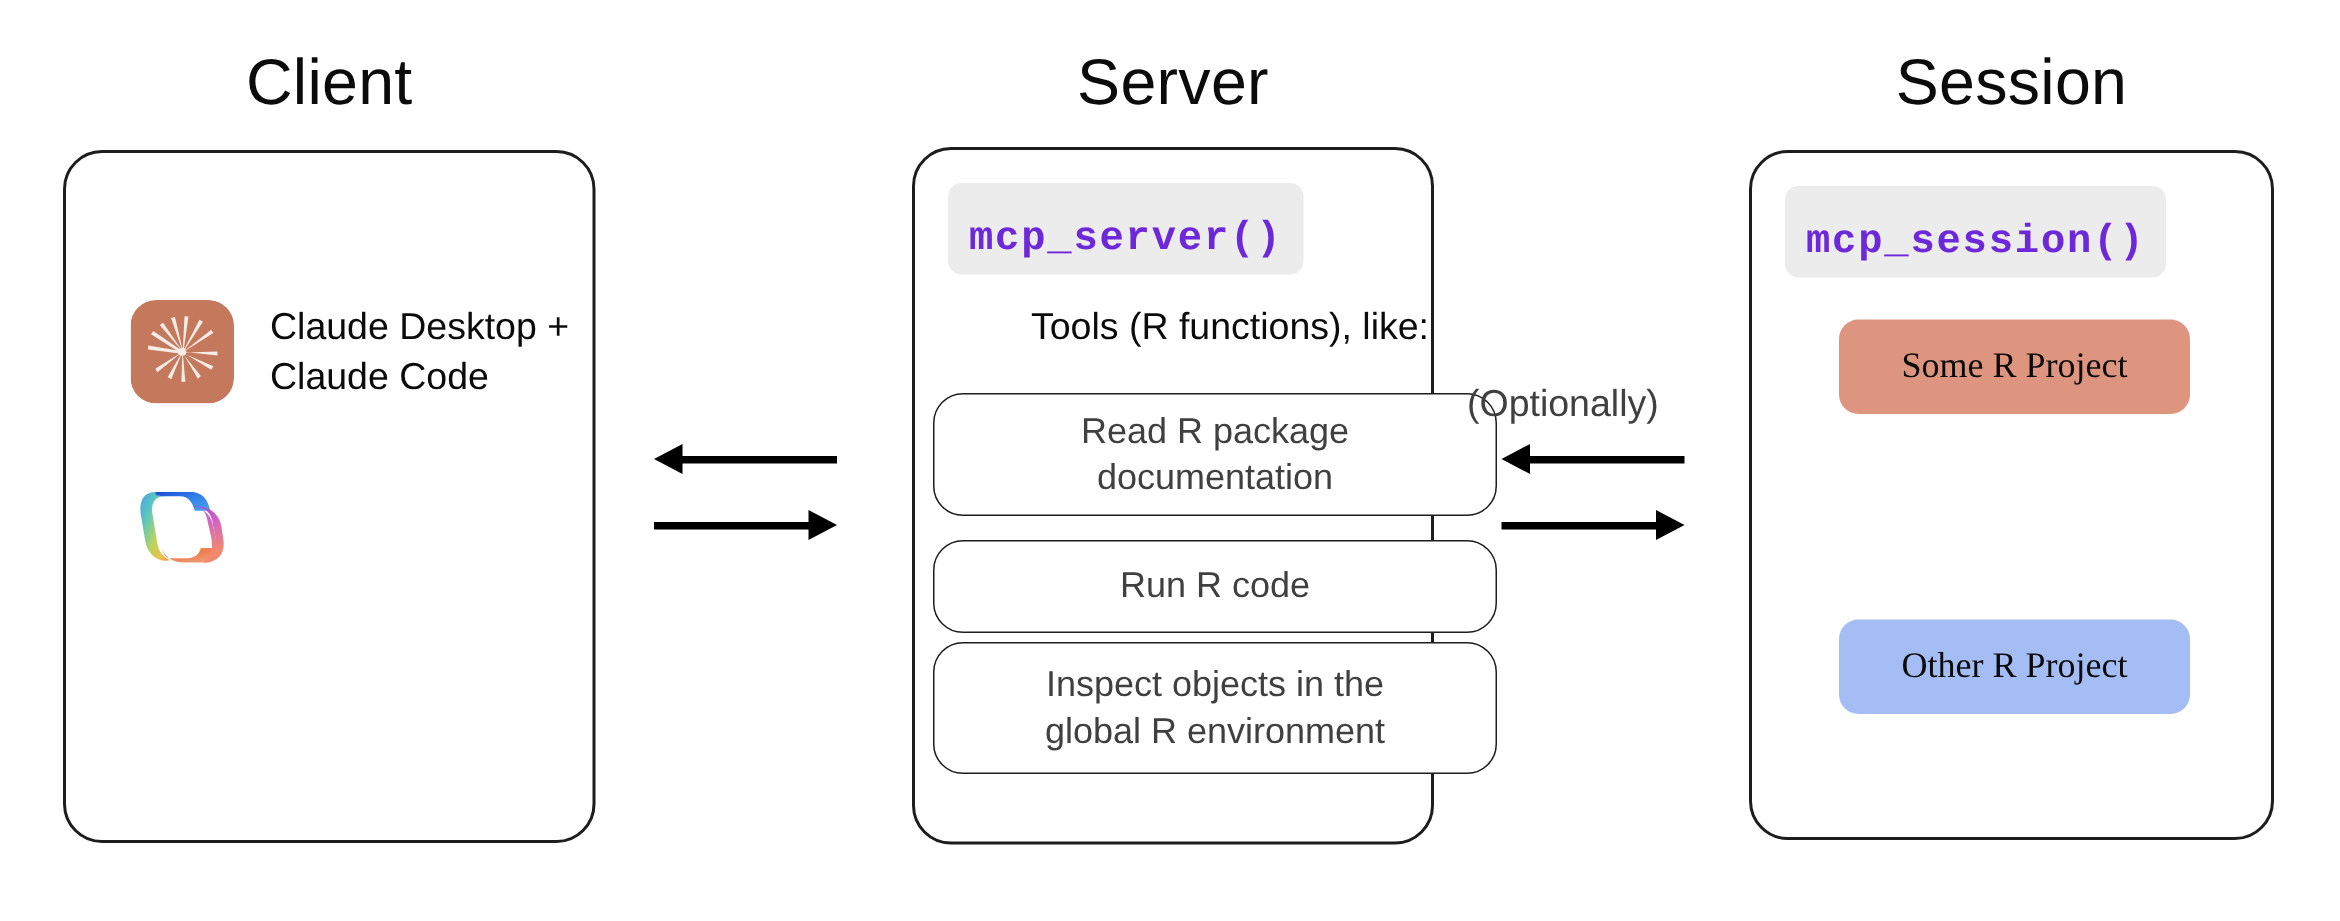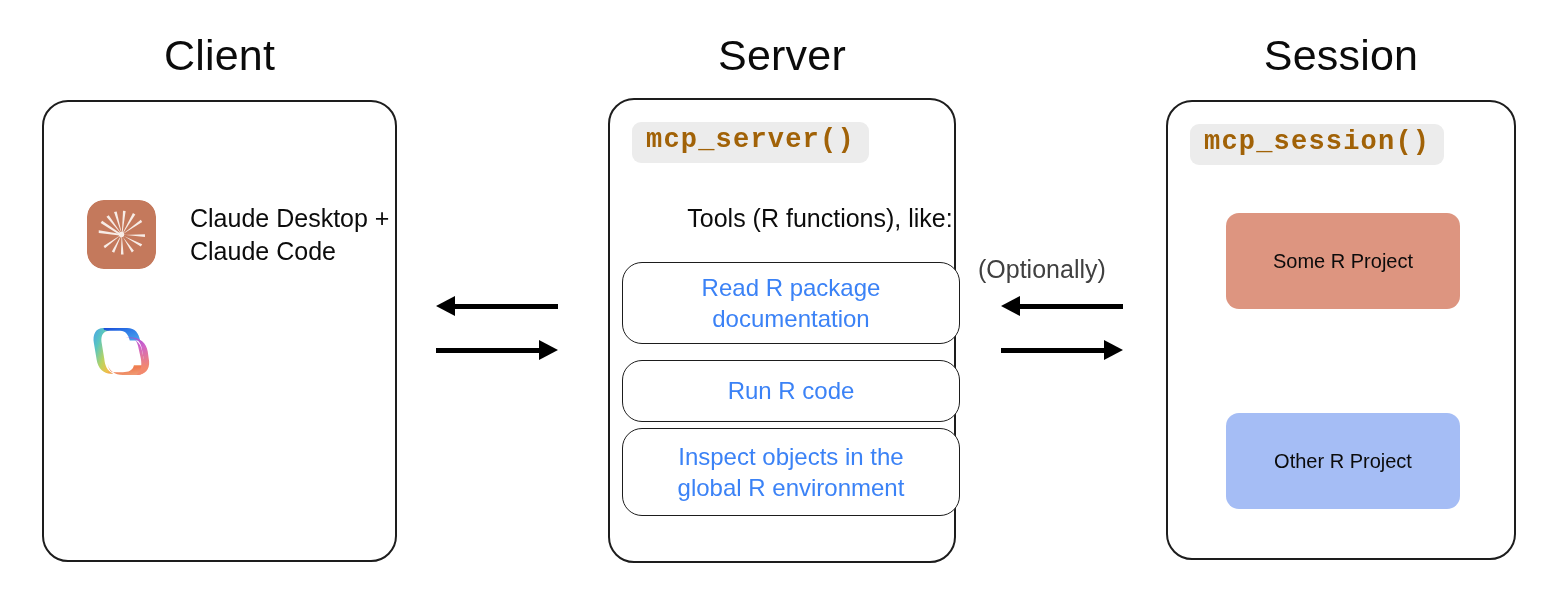--- a/index.html
+++ b/index.html
@@ -43,38 +43,38 @@
   }
   #panel-client  { left: 42px;   top: 100px; width: 355px; height: 462px; }
   #panel-server  { left: 608px;  top: 98px;  width: 348px; height: 465px; }
   #panel-session { left: 1166px; top: 100px; width: 350px; height: 460px; }
 
   
   .code-chip {
     position: absolute;
     background: #ececec;
     border-radius: 9px;
-    color: #a16207;
+    color: #6d28d9;
     font-family: "Liberation Mono", "DejaVu Sans Mono", monospace;
     font-size: 27px;
     font-weight: 700;
     letter-spacing: 1.2px;
-    padding: 4px 14px 9px 14px;
+    padding: 24px 14px 9px 14px;
     white-space: nowrap;
     line-height: 1.05;
   }
   #chip-server  { left: 22px; top: 22px; }
   #chip-session { left: 22px; top: 22px; }
 
   
   .client-row {
     position: absolute;
     display: flex;
     align-items: center;
-    gap: 34px;
+    gap: 24px;
   }
   #client-row-0 { left: 43px; top: 98px; }
   #client-row-1 { left: 43px; top: 215px; }
   #client-row-2 { left: 43px; top: 318px; }
 
   .app-icon {
     width: 69px;
     height: 69px;
     flex: 0 0 69px;
     border-radius: 17px;
@@ -107,52 +107,53 @@
     top: 104px;
     width: 100%;
     text-align: center;
     font-size: 25px;
     color: #0b0b0b;
     padding-left: 38px;
   }
   .tool-box {
     position: absolute;
     left: 12px;
-    width: 338px;
+    width: 376px;
     box-sizing: border-box;
     border: 1.8px solid #1d1d1d;
     border-radius: 20px;
     background: #ffffff;
     display: flex;
     align-items: center;
     justify-content: center;
     text-align: center;
     font-size: 24px;
     line-height: 1.3;
-    color: #3b82f6;
+    color: #404040;
     padding: 16px 10px;
     white-space: pre-line;
   }
   #tool-0 { top: 162px; height: 82px; }
   #tool-1 { top: 260px; height: 62px; }
   #tool-2 { top: 328px; height: 88px; }
 
   
   .project-box {
     position: absolute;
     left: 58px;
     width: 234px;
-    height: 96px;
+    height: 63px;
     border-radius: 13px;
     display: flex;
     align-items: center;
     justify-content: center;
-    font-size: 20px;
+    font-size: 24px;
     color: #0b0b0b;
     text-align: center;
+    font-family: Liberation Serif, serif;
   }
   #project-0 { top: 111px; background: #dd9580; }
   #project-1 { top: 311px; background: #a5bdf5; }
 
   
   .arrow-group { position: absolute; }
   #arrows-left  { left: 436px;  top: 290px; }
   #arrows-right { left: 1001px; top: 290px; }
 
   .arrow { position: relative; height: 34px; width: 122px; }

